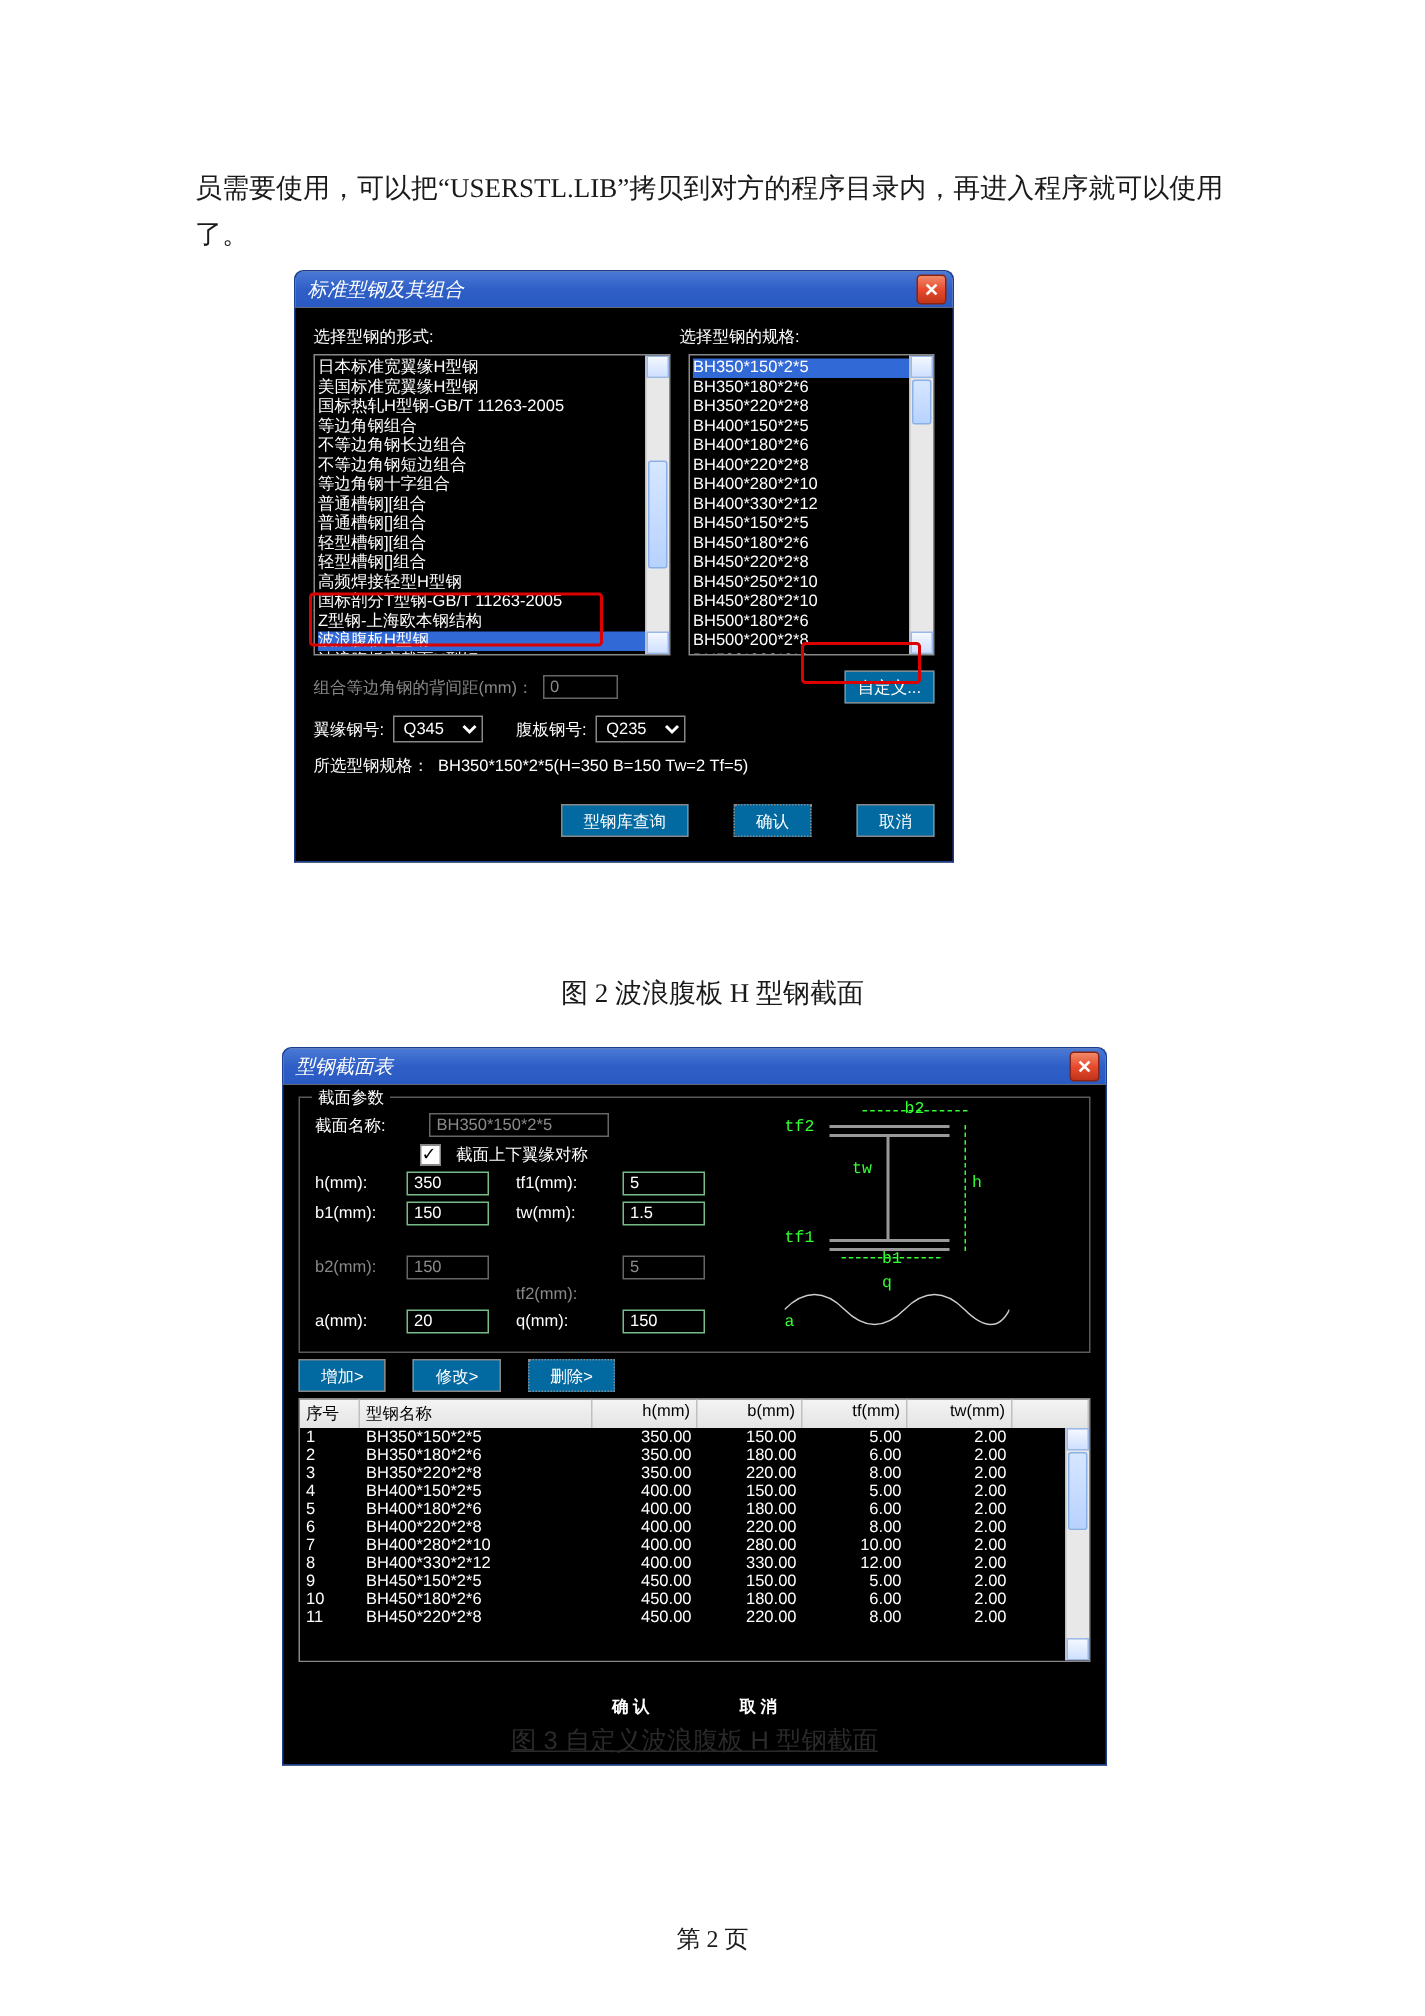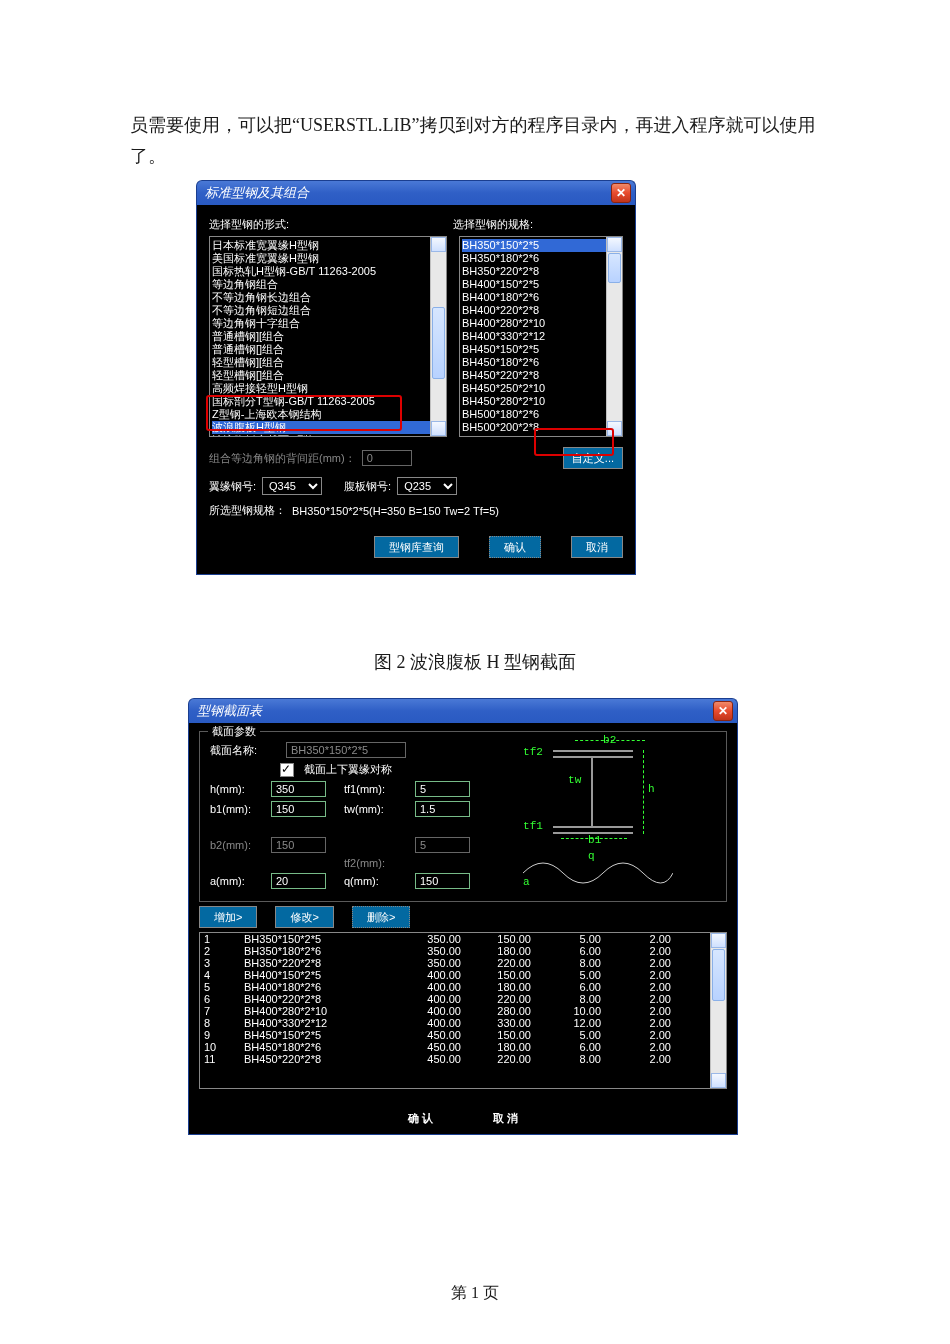--- a/index.html
+++ b/index.html
@@ -212,20 +212,29 @@
           <div style="position:absolute;left:140px;top:12px;height:84px;border-left:1px dashed #3f3;"></div>
           <div style="position:absolute;left:58px;top:100px;width:66px;border-top:1px dashed #3f3;"></div>
         </div>
       </div>
       <div class="row" style="margin-top:4px;gap:18px;">
         <button class="winbtn">增加&gt;</button>
         <button class="winbtn">修改&gt;</button>
         <button class="winbtn dot">删除&gt;</button>
       </div>
       <div class="table">
+        <div class="thead">
+          <div class="cw0">序号</div>
+          <div class="cw1">型钢名称</div>
+          <div class="cw2">h(mm)</div>
+          <div class="cw3">b(mm)</div>
+          <div class="cw4">tf(mm)</div>
+          <div class="cw5">tw(mm)</div>
+          <div style="flex:1"></div>
+        </div>
         <div class="tbody" id="tbody2">
           <div class="tr">
               <div class="cw0">1</div>
               <div class="cw1">BH350*150*2*5</div>
               <div class="cw2">350.00</div>
               <div class="cw3">150.00</div>
               <div class="cw4">5.00</div>
               <div class="cw5">2.00</div>
             </div>
             <div class="tr">
@@ -312,17 +321,18 @@
             <div class="btn"></div>
               <div class="thumb" style="top:16px;height:50px;"></div>
               <div class="btn" style="position:absolute;bottom:0;left:0;right:0;"></div>
           </div>
         </div>
       </div>
       <div class="row" style="justify-content:center;gap:60px;margin-top:22px;font-weight:bold;">
         <span style="cursor:default;">确 认</span>
         <span style="cursor:default;">取 消</span>
       </div>
+      <div class="fig3cap"><u>图 3 自定义波浪腹板 H 型钢截面</u></div>
     </div>
   </div>
 
-  <div class="footer">第 1 页</div>
+  <div class="footer">第 2 页</div>
 </div>
 
 </body></html>

